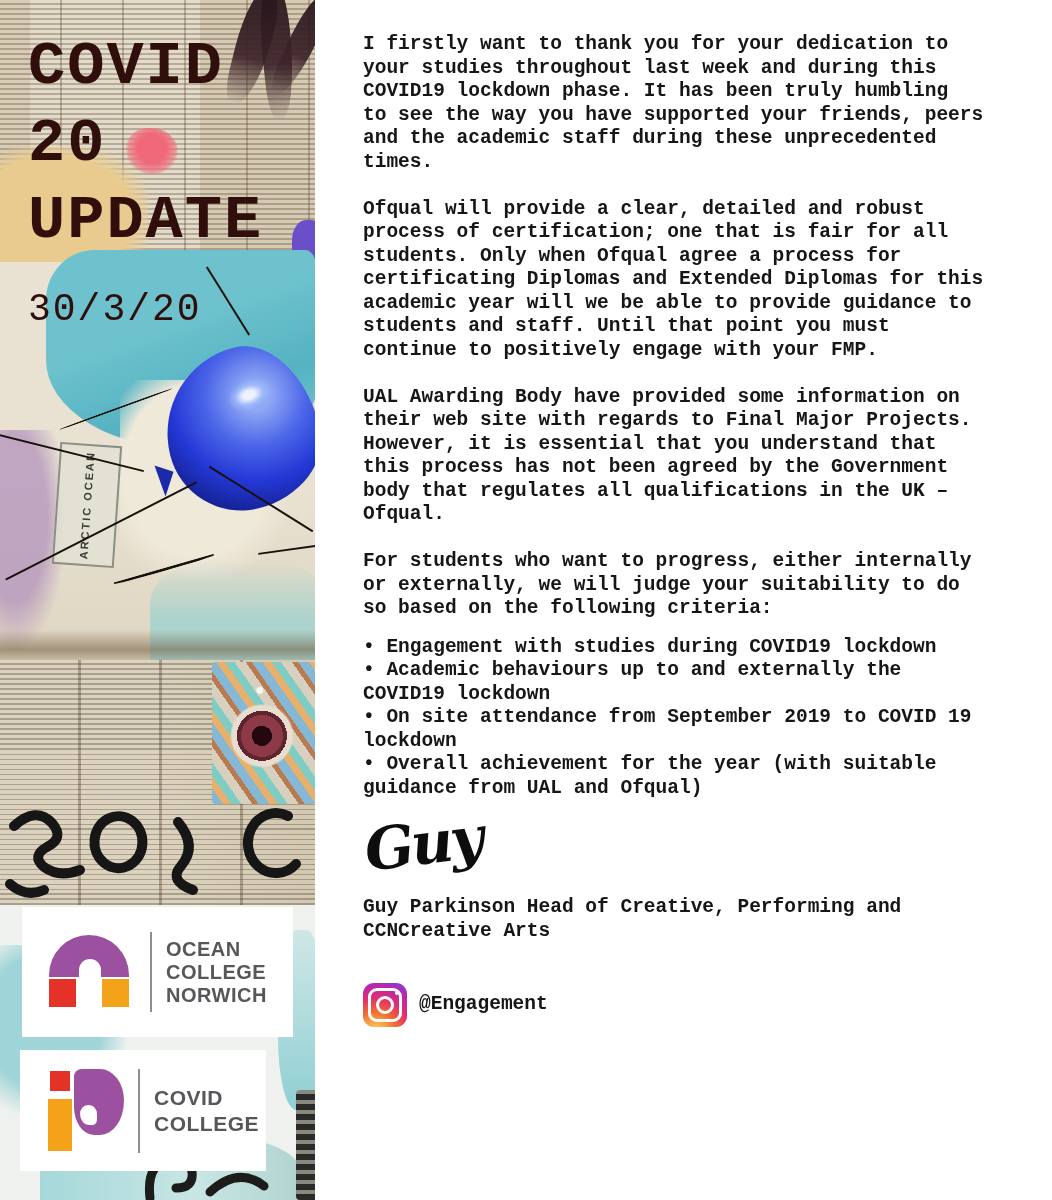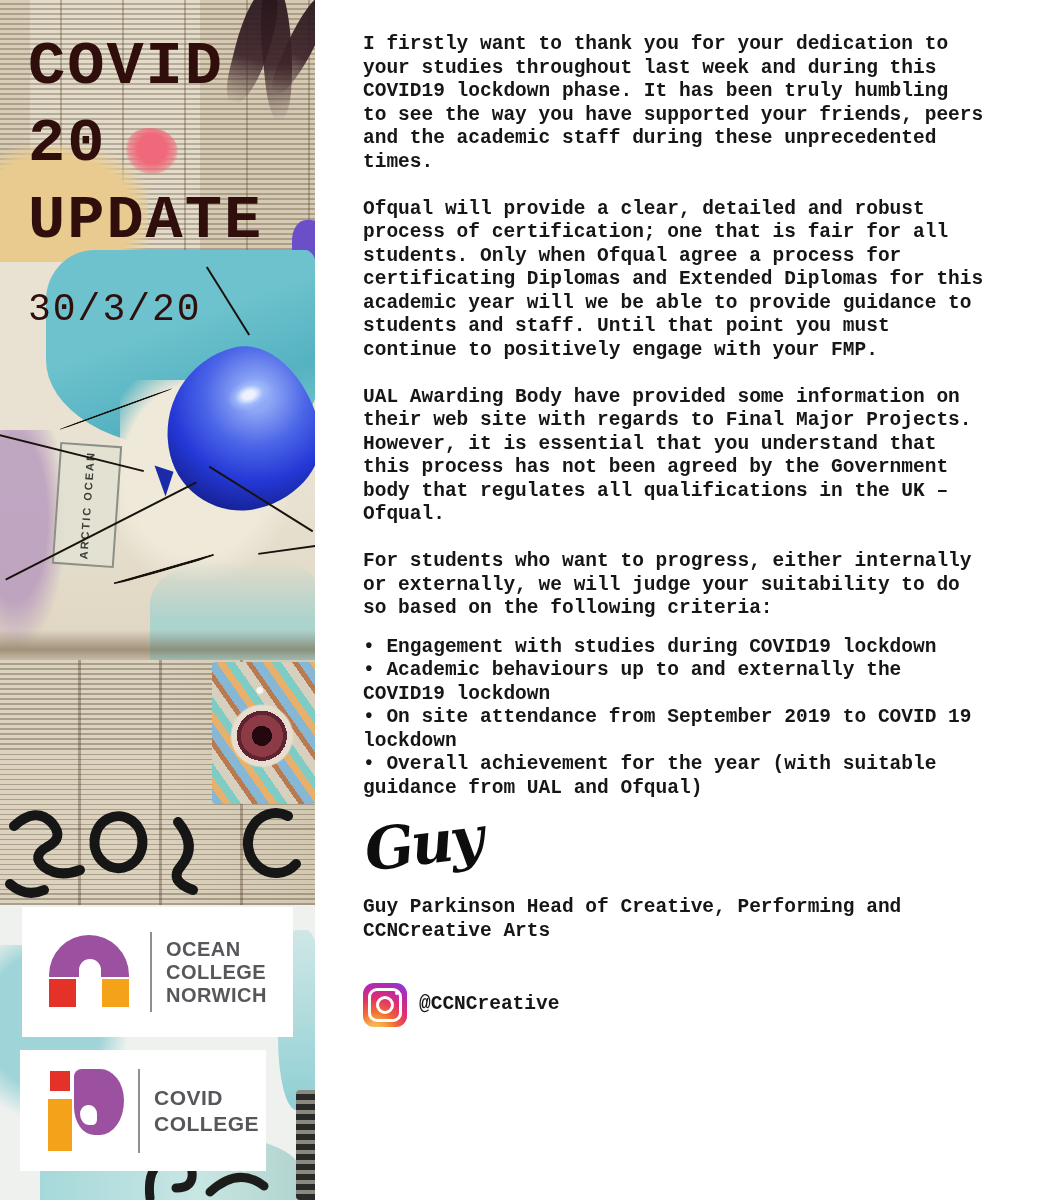--- a/index.html
+++ b/index.html
@@ -335,15 +335,15 @@
 
   <div class="signoff">Guy Parkinson Head of Creative, Performing and
 CCNCreative Arts</div>
 
   <div class="ig-row">
     <div class="ig-icon">
       <div class="ig-body"></div>
       <div class="ig-lens"></div>
       <div class="ig-dot"></div>
     </div>
-    <div class="ig-handle">@CCNCreative</div>
+    <div class="ig-handle">@Engagement</div>
   </div>
 </div>
 
 </body></html>

